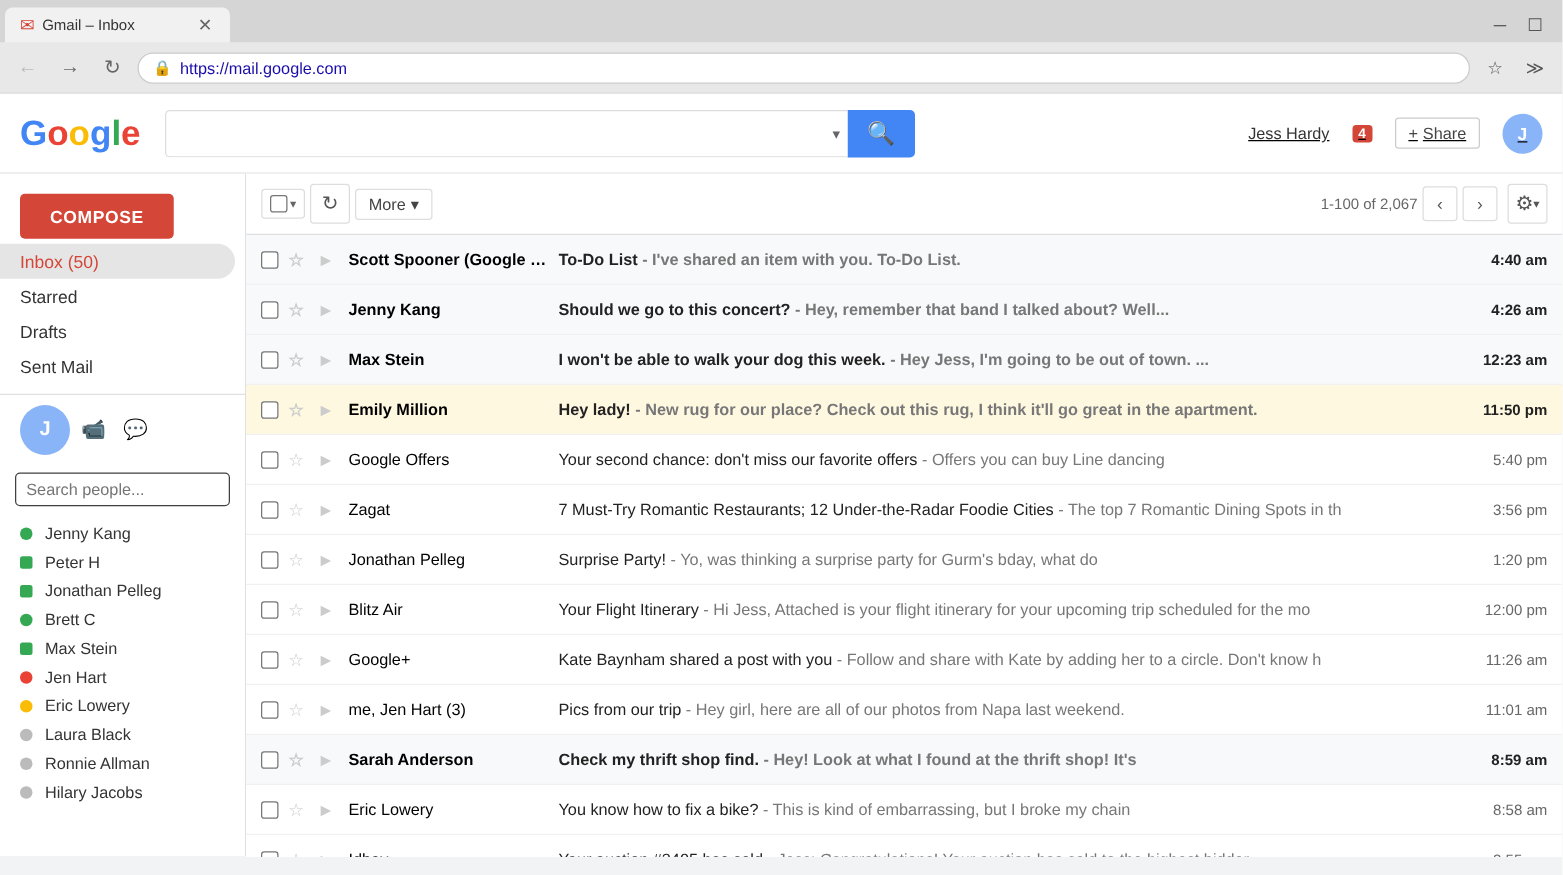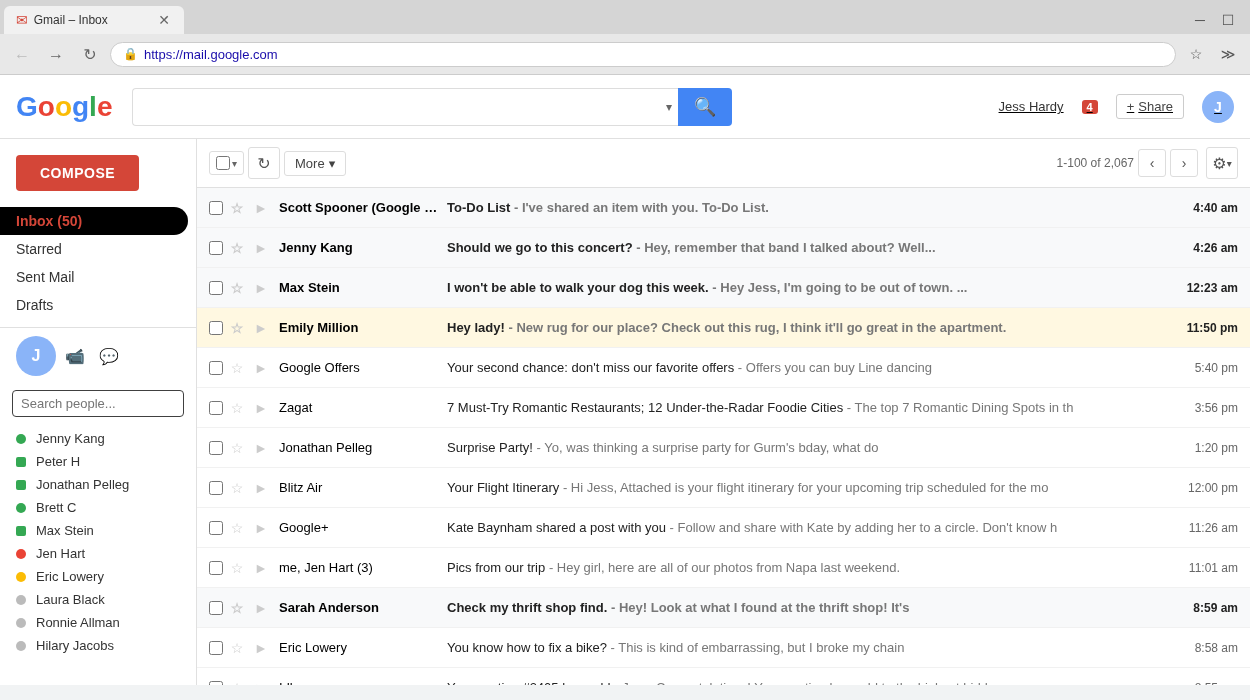--- a/index.html
+++ b/index.html
@@ -229,38 +229,38 @@
     }
     .compose-btn {
       background: #d44638;
       color: white;
       border: none;
       border-radius: 4px;
       padding: 10px 24px;
       font-size: 14px;
       font-weight: bold;
       cursor: pointer;
-      margin: 8px 16px 16px;
+      margin: 8px 16px 4px;
       display: block;
       letter-spacing: 0.5px;
     }
     .nav-item {
       display: flex;
       align-items: center;
       padding: 6px 16px;
       cursor: pointer;
       font-size: 14px;
       color: #333;
       border-radius: 0 20px 20px 0;
       margin-right: 8px;
     }
     .nav-item.active {
-      background: #000000;
+      background: #e5e5e5;
       color: #d44638;
-      font-weight: bold;
+      font-weight: normal;
     }
 
     
     .contact-avatar-section {
       padding: 8px 16px;
       display: flex;
       align-items: center;
       gap: 4px;
       border-top: 1px solid #e0e0e0;
       margin-top: 8px;
@@ -528,24 +528,24 @@
       <button class="compose-btn">COMPOSE</button>
       
       <nav>
         <div class="nav-item active">
           <span>Inbox (50)</span>
         </div>
         <div class="nav-item">
           <span>Starred</span>
         </div>
         <div class="nav-item">
+          <span>Drafts</span>
+        </div>
+        <div class="nav-item">
           <span>Sent Mail</span>
-        </div>
-        <div class="nav-item">
-          <span>Drafts</span>
         </div>
       </nav>
 
       
       <div class="contact-avatar-section">
         <div class="contact-mini-avatar" style="background: #8ab4f8; display:flex;align-items:center;justify-content:center;font-size:16px;color:white;font-weight:bold;">J</div>
         <div class="contact-action-btn">📹</div>
         <div class="contact-action-btn">💬</div>
       </div>
 

